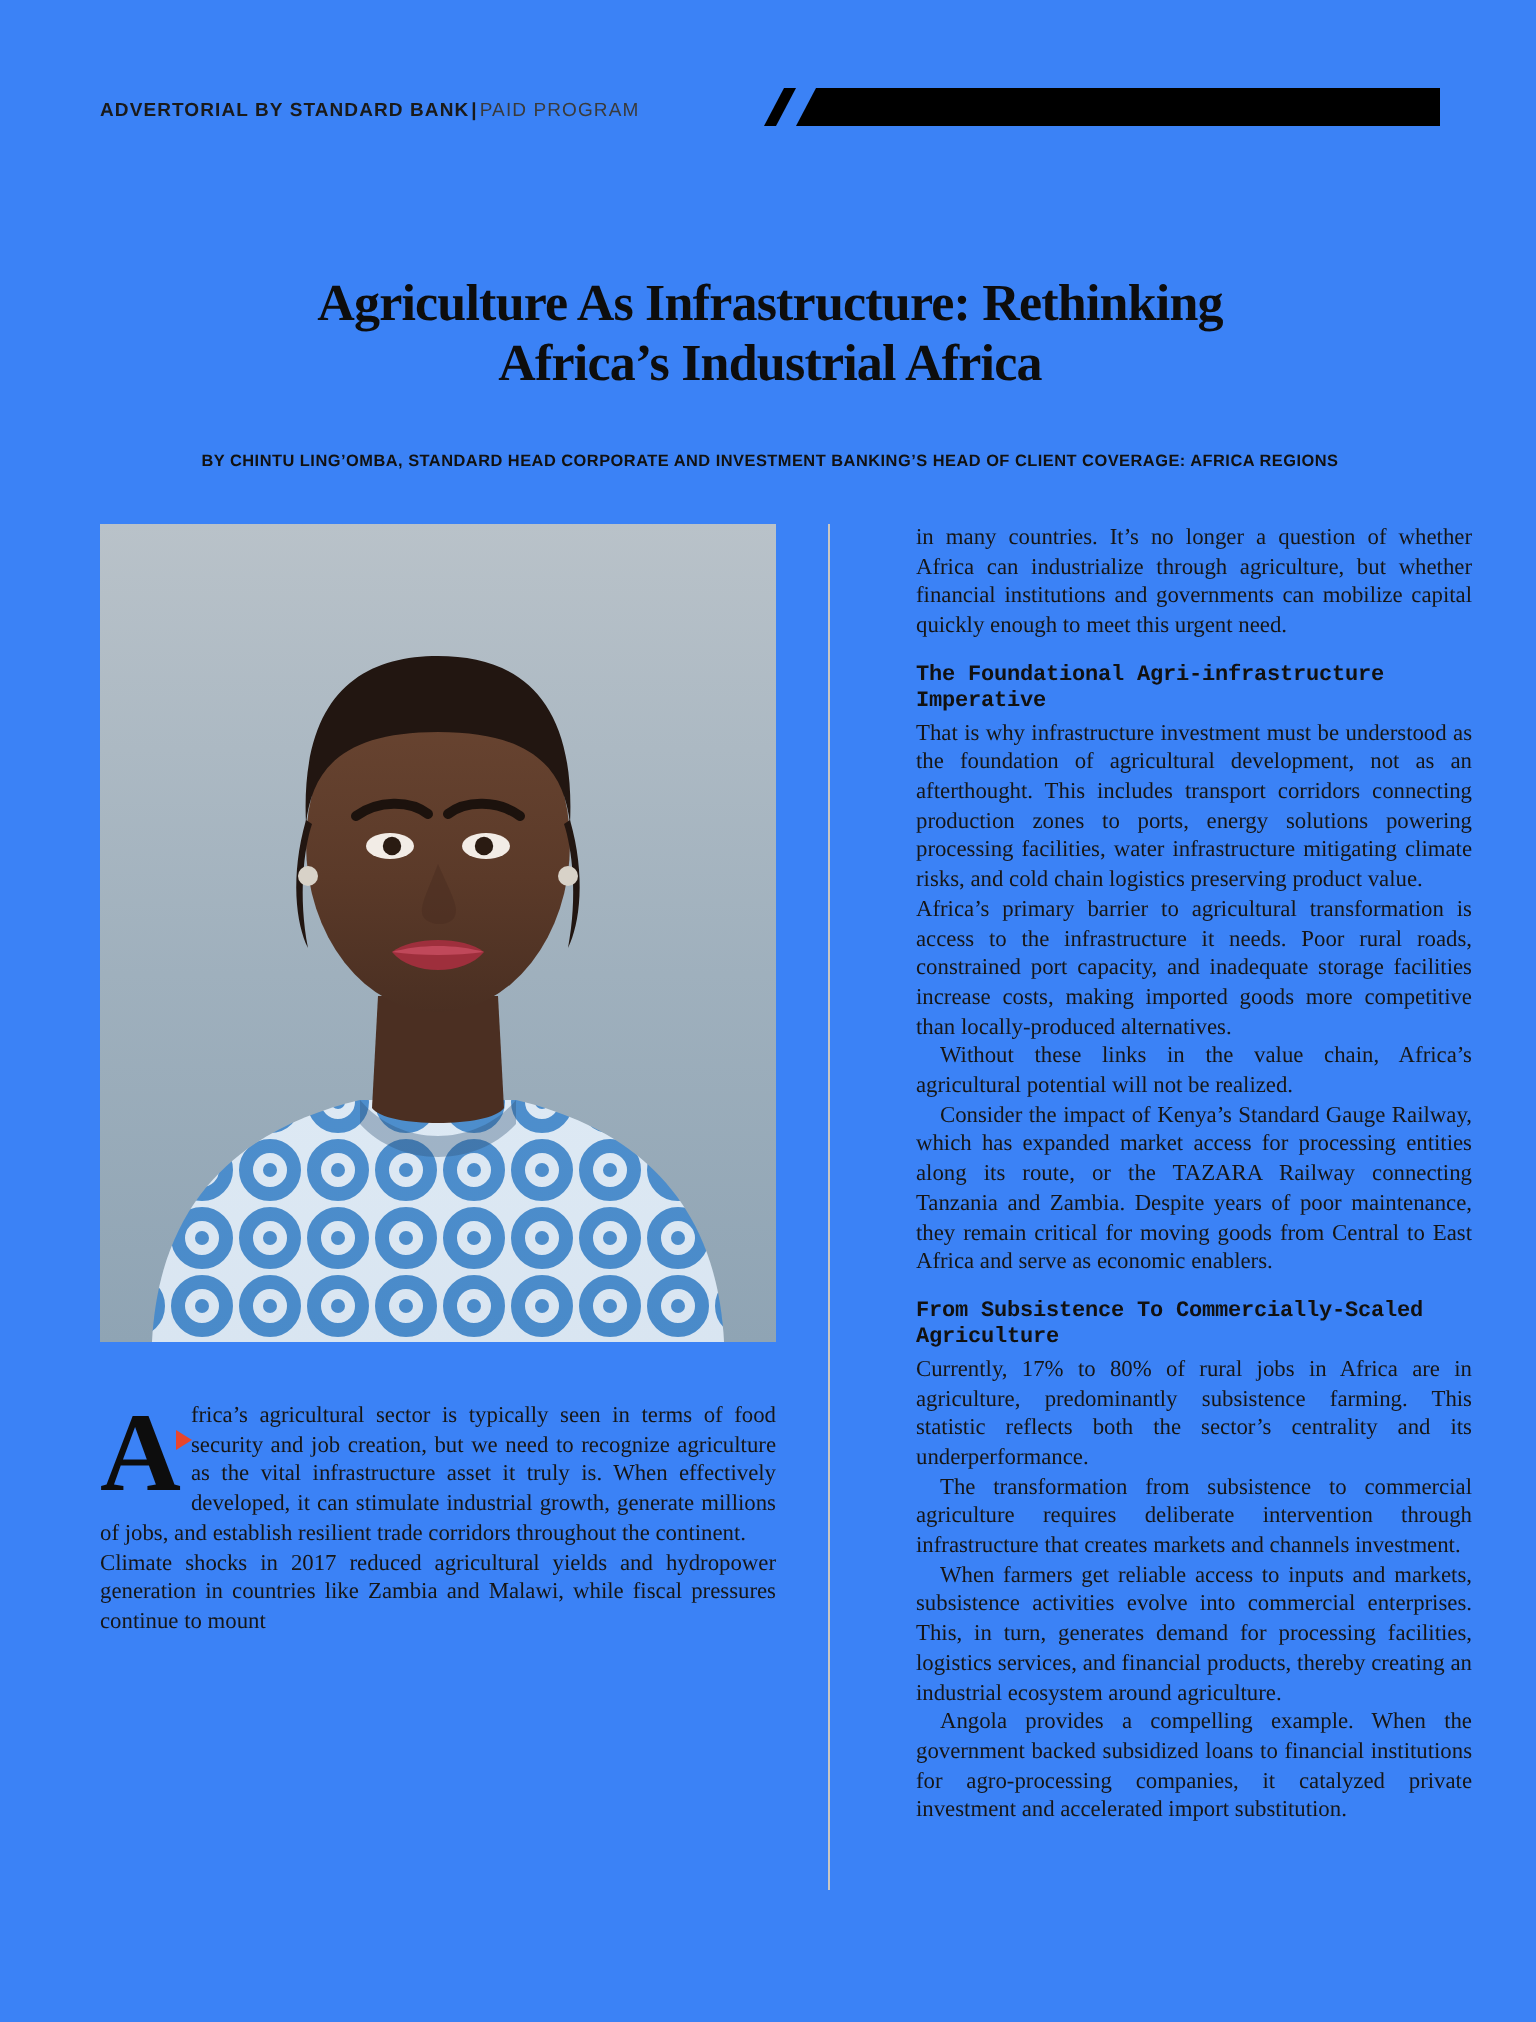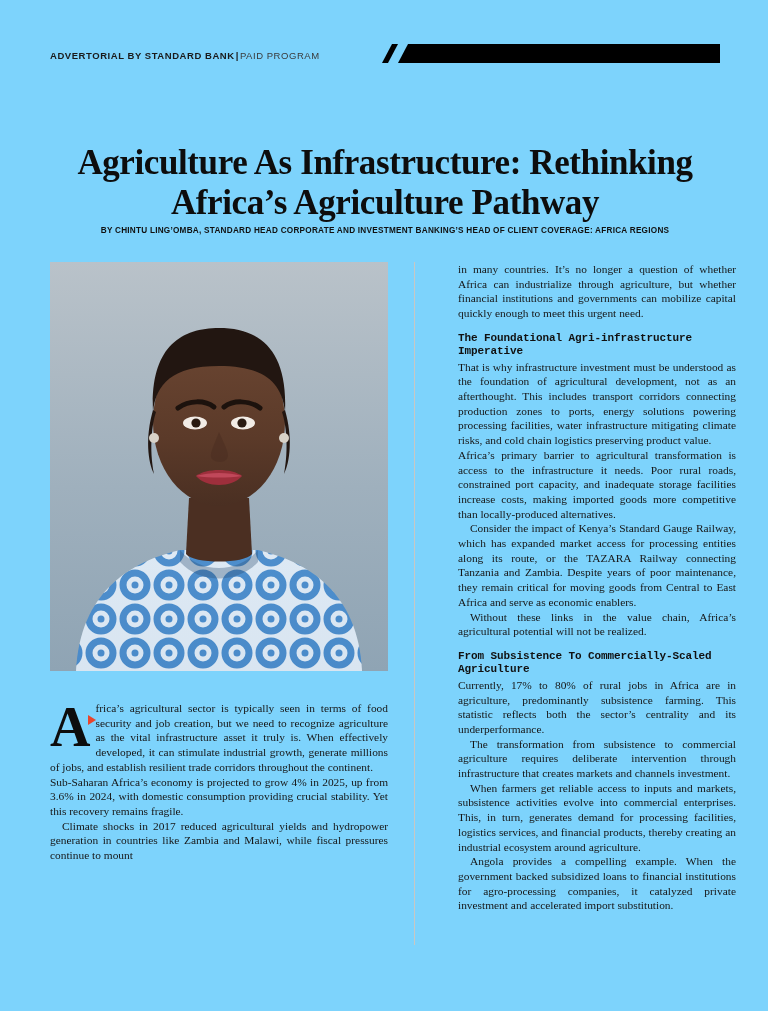--- a/index.html
+++ b/index.html
@@ -13,21 +13,21 @@
     font-family: "Liberation Serif", serif;
     color: #111111;
     overflow: hidden;
     position: relative;
   }
 
   .page {
     position: relative;
     width: 768px;
     height: 1011px;
-    background: #7dd3fc;
+    background: #3b82f6;
     box-sizing: border-box;
   }
 
   
   .header {
     position: absolute;
     top: 44px;
     left: 50px;
     right: 48px;
     height: 22px;
@@ -74,21 +74,21 @@
 
   
   .title {
     position: absolute;
     top: 120px;
     left: 50px;
     right: 48px;
     text-align: center;
     font-family: "Liberation Serif", serif;
     font-weight: bold;
-    font-size: 35px;
+    font-size: 26px;
     line-height: 1.13;
     letter-spacing: -0.4px;
     color: #0d0d0d;
   }
   .byline {
     position: absolute;
     top: 226px;
     left: 50px;
     right: 48px;
     text-align: center;
@@ -192,21 +192,21 @@
   <div class="header">
     <div class="kicker">
       <span class="strong">ADVERTORIAL BY STANDARD BANK</span><span class="sep">|</span><span class="light">PAID PROGRAM</span>
     </div>
     <div class="header-bar"></div>
     <div class="header-bar-notch"></div>
   </div>
 
   <h1 class="title">
     <span>Agriculture As Infrastructure: Rethinking</span><br>
-    <span>Africa’s Agriculture Pathway</span>
+    <span>Africa’s Industrial Africa</span>
   </h1>
 
   <div class="byline">BY CHINTU LING’OMBA, STANDARD HEAD CORPORATE AND INVESTMENT BANKING’S HEAD OF CLIENT COVERAGE: AFRICA REGIONS</div>
 
   <div class="col-divider"></div>
 
   <div class="col-left">
 
     <div class="photo">
       <svg width="338" height="409" viewBox="0 0 338 409" xmlns="http://www.w3.org/2000/svg" aria-hidden="true">
@@ -264,33 +264,32 @@
         <circle cx="234" cy="176" r="5" fill="#d8d2c8"></circle>
       </svg>
     </div>
 
     <div class="body-text">
       <div class="dropcap-wrap">
         <span class="dropcap">A</span>
         <span class="tri"></span>
         <p>frica’s agricultural sector is typically seen in terms of food security and job creation, but we need to recognize agriculture as the vital infrastructure asset it truly is. When effectively developed, it can stimulate industrial growth, generate millions of jobs, and establish resilient trade corridors throughout the continent.</p>
       </div>
-      <p>Sub-Saharan Africa’s economy is projected to grow 4% in 2025, up from 3.6% in 2024, with domestic consumption providing crucial stability. Yet this recovery remains fragile.</p>
       <p>Climate shocks in 2017 reduced agricultural yields and hydropower generation in countries like Zambia and Malawi, while fiscal pressures continue to mount</p>
     </div>
   </div>
 
   <div class="col-right">
     <div class="body-text">
       <p style="text-indent:0">in many countries. It’s no longer a question of whether Africa can industrialize through agriculture, but whether financial institutions and governments can mobilize capital quickly enough to meet this urgent need.</p>
       <div class="subhead">The Foundational Agri-infrastructure Imperative</div>
       <p>That is why infrastructure investment must be understood as the foundation of agricultural development, not as an afterthought. This includes transport corridors connecting production zones to ports, energy solutions powering processing facilities, water infrastructure mitigating climate risks, and cold chain logistics preserving product value.</p>
       <p style="text-indent:0">Africa’s primary barrier to agricultural transformation is access to the infrastructure it needs. Poor rural roads, constrained port capacity, and inadequate storage facilities increase costs, making imported goods more competitive than locally-produced alternatives.</p>
+      <p>Without these links in the value chain, Africa’s agricultural potential will not be realized.</p>
       <p>Consider the impact of Kenya’s Standard Gauge Railway, which has expanded market access for processing entities along its route, or the TAZARA Railway connecting Tanzania and Zambia. Despite years of poor maintenance, they remain critical for moving goods from Central to East Africa and serve as economic enablers.</p>
-      <p>Without these links in the value chain, Africa’s agricultural potential will not be realized.</p>
       <div class="subhead">From Subsistence To Commercially-Scaled Agriculture</div>
       <p style="text-indent:0">Currently, 17% to 80% of rural jobs in Africa are in agriculture, predominantly subsistence farming. This statistic reflects both the sector’s centrality and its underperformance.</p>
       <p>The transformation from subsistence to commercial agriculture requires deliberate intervention through infrastructure that creates markets and channels investment.</p>
       <p>When farmers get reliable access to inputs and markets, subsistence activities evolve into commercial enterprises. This, in turn, generates demand for processing facilities, logistics services, and financial products, thereby creating an industrial ecosystem around agriculture.</p>
       <p>Angola provides a compelling example. When the government backed subsidized loans to financial institutions for agro-processing companies, it catalyzed private investment and accelerated import substitution.</p>
     </div>
   </div>
 
 </div>
 

